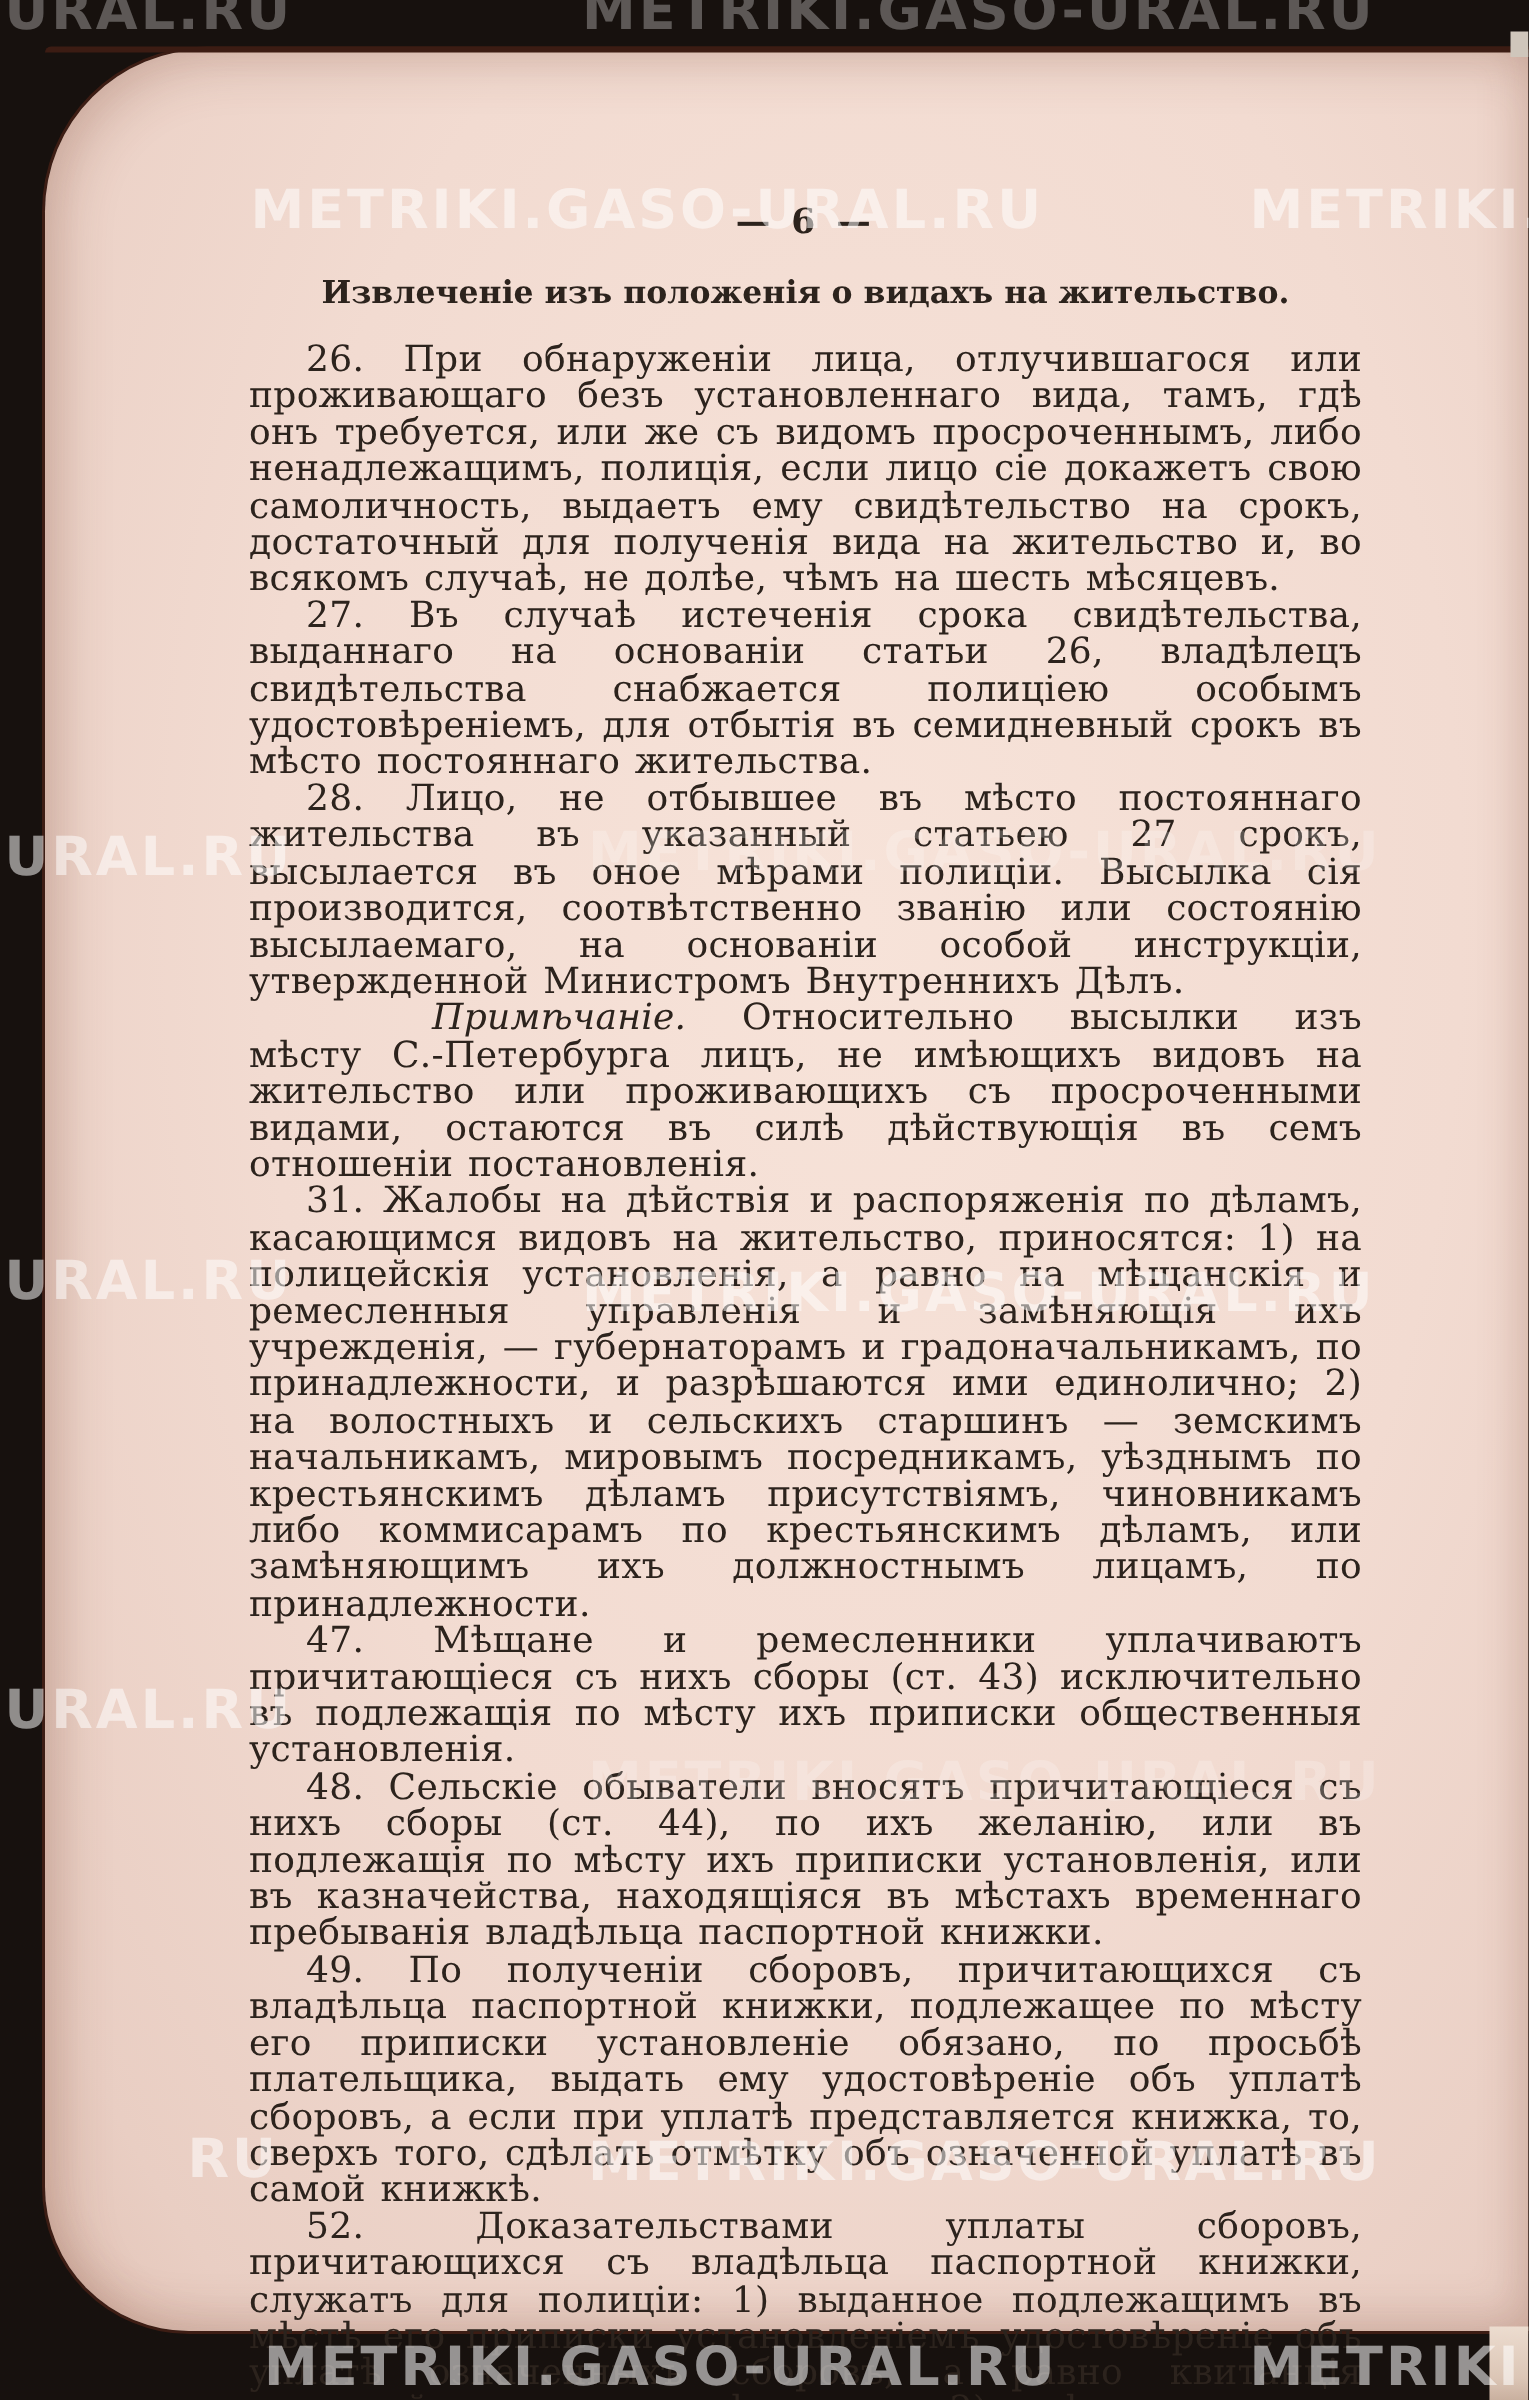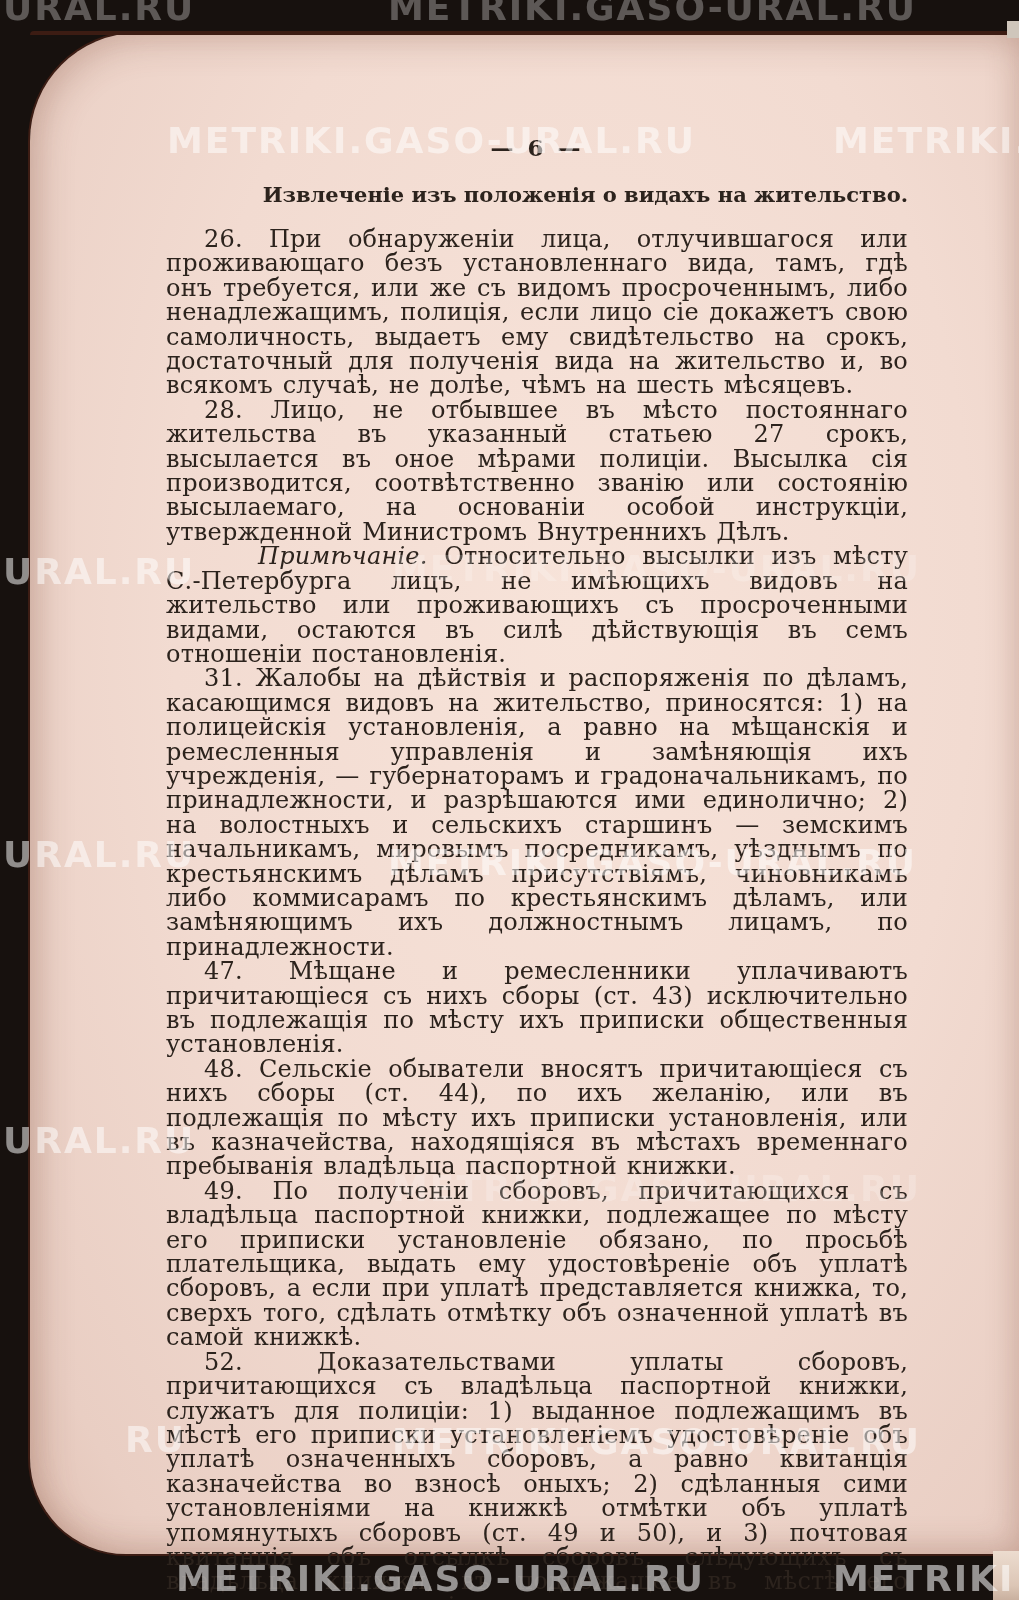--- a/index.html
+++ b/index.html
@@ -30,36 +30,36 @@
   .pagenum {
     margin:0 0 18px 0;
     text-align:center;
     font-weight:bold;
     font-size:23px;
     line-height:30px;
     letter-spacing:3px;
   }
   .doc-title {
     margin:0 0 18px 0;
-    text-align:right;
+    text-align:center;
     font-weight:bold;
     font-size:21px;
     line-height:28px;
   }
   p.body-par {
     margin:0;
     font-size:24px;
     line-height:24.4px;
     text-align:justify;
     text-indent:38px;
     word-spacing:2px;
     letter-spacing:0.2px;
   }
   p.note-par { text-indent:92px; }
-  .note-lead { font-style:italic; }
+  .note-lead { font-style:italic;margin-left:30px; }
 
   
   .wm {
     position:absolute;
     font-family:"DejaVu Sans", sans-serif;
     font-weight:bold;
     font-size:36px;
     letter-spacing:2px;
     white-space:nowrap;
     pointer-events:none;
@@ -106,20 +106,21 @@
 <div class="wm wm-dark wm1">-URAL.RU</div>
 <div class="wm wm-dark wm2">METRIKI.GASO-URAL.RU</div>
 
 <div class="top-edge-shadow"></div>
 <div class="page">
   <div class="content">
     <div class="pagenum">— 6 —</div>
     <div class="doc-title">Извлеченіе изъ положенія о видахъ на жительство.</div>
 
     <p class="body-par">26. При обнаруженіи лица, отлучившагося или проживающаго безъ установленнаго вида, тамъ, гдѣ онъ требуется, или же съ видомъ просроченнымъ, либо ненадлежащимъ, полиція, если лицо сіе докажетъ свою самоличность, выдаетъ ему свидѣтельство на срокъ, достаточный для полученія вида на жительство и, во всякомъ случаѣ, не долѣе, чѣмъ на шесть мѣсяцевъ.</p>
+    <p class="body-par">27. Въ случаѣ истеченія срока свидѣтельства, выданнаго на основаніи статьи 26, владѣлецъ свидѣтельства снабжается полиціею особымъ удостовѣреніемъ, для отбытія въ семидневный срокъ въ мѣсто постояннаго жительства.</p>
     <p class="body-par">28. Лицо, не отбывшее въ мѣсто постояннаго жительства въ указанный статьею 27 срокъ, высылается въ оное мѣрами полиціи. Высылка сія производится, соотвѣтственно званію или состоянію высылаемаго, на основаніи особой инструкціи, утвержденной Министромъ Внутреннихъ Дѣлъ.</p>
     <p class="body-par note-par"><span class="note-lead">Примѣчаніе.</span><span> Относительно высылки изъ мѣсту С.-Петербурга лицъ, не имѣющихъ видовъ на жительство или проживающихъ съ просроченными видами, остаются въ силѣ дѣйствующія въ семъ отношеніи постановленія.</span></p>
     <p class="body-par">31. Жалобы на дѣйствія и распоряженія по дѣламъ, касающимся видовъ на жительство, приносятся: 1) на полицейскія установленія, а равно на мѣщанскія и ремесленныя управленія и замѣняющія ихъ учрежденія, — губернаторамъ и градоначальникамъ, по принадлежности, и разрѣшаются ими единолично; 2) на волостныхъ и сельскихъ старшинъ — земскимъ начальникамъ, мировымъ посредникамъ, уѣзднымъ по крестьянскимъ дѣламъ присутствіямъ, чиновникамъ либо коммисарамъ по крестьянскимъ дѣламъ, или замѣняющимъ ихъ должностнымъ лицамъ, по принадлежности.</p>
     <p class="body-par">47. Мѣщане и ремесленники уплачиваютъ причитающіеся съ нихъ сборы (ст. 43) исключительно въ подлежащія по мѣсту ихъ приписки общественныя установленія.</p>
     <p class="body-par">48. Сельскіе обыватели вносятъ причитающіеся съ нихъ сборы (ст. 44), по ихъ желанію, или въ подлежащія по мѣсту ихъ приписки установленія, или въ казначейства, находящіяся въ мѣстахъ временнаго пребыванія владѣльца паспортной книжки.</p>
     <p class="body-par">49. По полученіи сборовъ, причитающихся съ владѣльца паспортной книжки, подлежащее по мѣсту его приписки установленіе обязано, по просьбѣ плательщика, выдать ему удостовѣреніе объ уплатѣ сборовъ, а если при уплатѣ представляется книжка, то, сверхъ того, сдѣлать отмѣтку объ означенной уплатѣ въ самой книжкѣ.</p>
     <p class="body-par">52. Доказательствами уплаты сборовъ, причитающихся съ владѣльца паспортной книжки, служатъ для полиціи: 1) выданное подлежащимъ въ мѣстѣ его приписки установленіемъ удостовѣреніе объ уплатѣ означенныхъ сборовъ, а равно квитанція казначейства во взносѣ оныхъ; 2) сдѣланныя сими установленіями на книжкѣ отмѣтки объ уплатѣ упомянутыхъ сборовъ (ст. 49 и 50), и 3) почтовая квитанція объ отсылкѣ сборовъ, слѣдующихъ съ владѣльца книжки, въ подлежащее въ мѣстѣ его приписки установленіе.</p>
 
   </div>
 </div>

